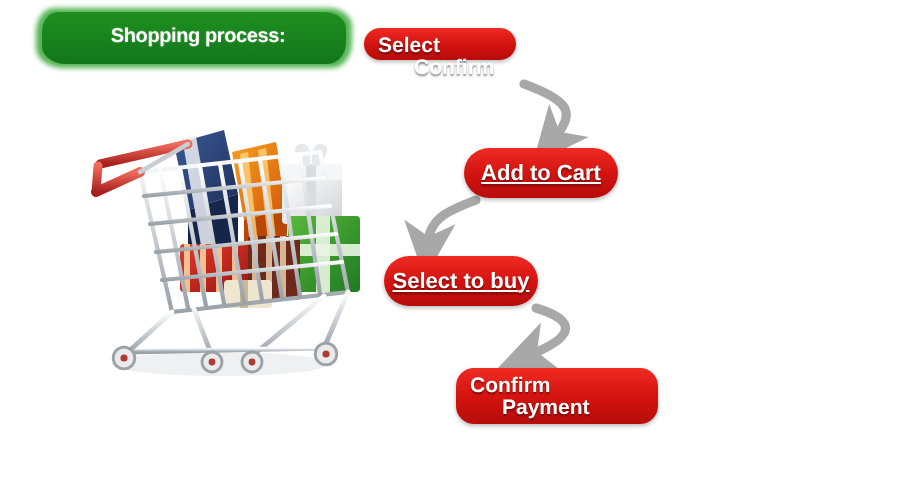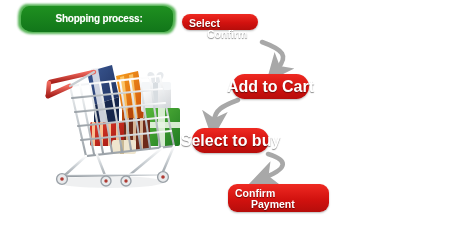--- a/index.html
+++ b/index.html
@@ -46,22 +46,23 @@
   }
   .pill.round{border-radius:13px;}
   .pill .ln{
     position:absolute;white-space:nowrap;
     font-size:10.5px;line-height:11px;
     text-shadow:0 1px 1px rgba(0,0,0,.45);
   }
   .pill .center{
     position:absolute;left:0;top:0;right:0;bottom:0;
     display:flex;align-items:center;justify-content:center;
-    font-size:16px;white-space:nowrap;
+    font-size:11px;white-space:nowrap;
     text-shadow:0 1px 1px rgba(0,0,0,.45);
+    text-decoration:underline;
   }
 
   #pill-select{left:182px;top:14px;width:76px;height:16px;}
   #pill-select .l1{left:7px;top:4px;}
   #pill-select .l2{left:25px;top:15px;}
 
   #pill-cart{left:232px;top:74px;width:77px;height:25px;}
 
   #pill-click{left:192px;top:128px;width:77px;height:25px;}
 

